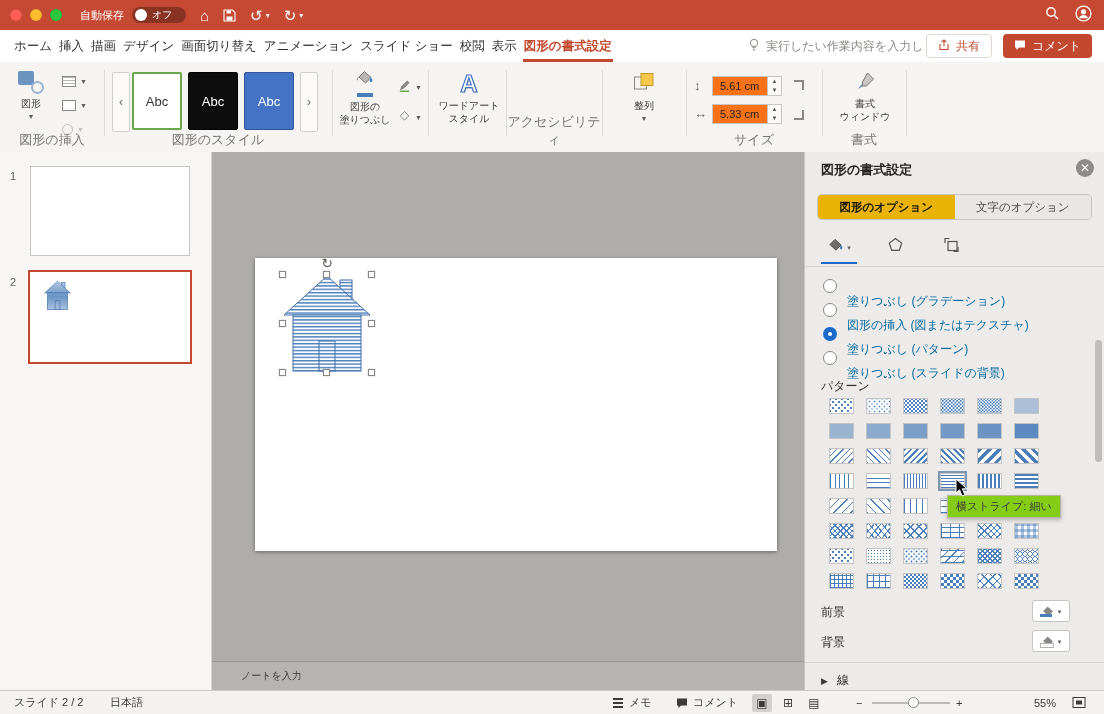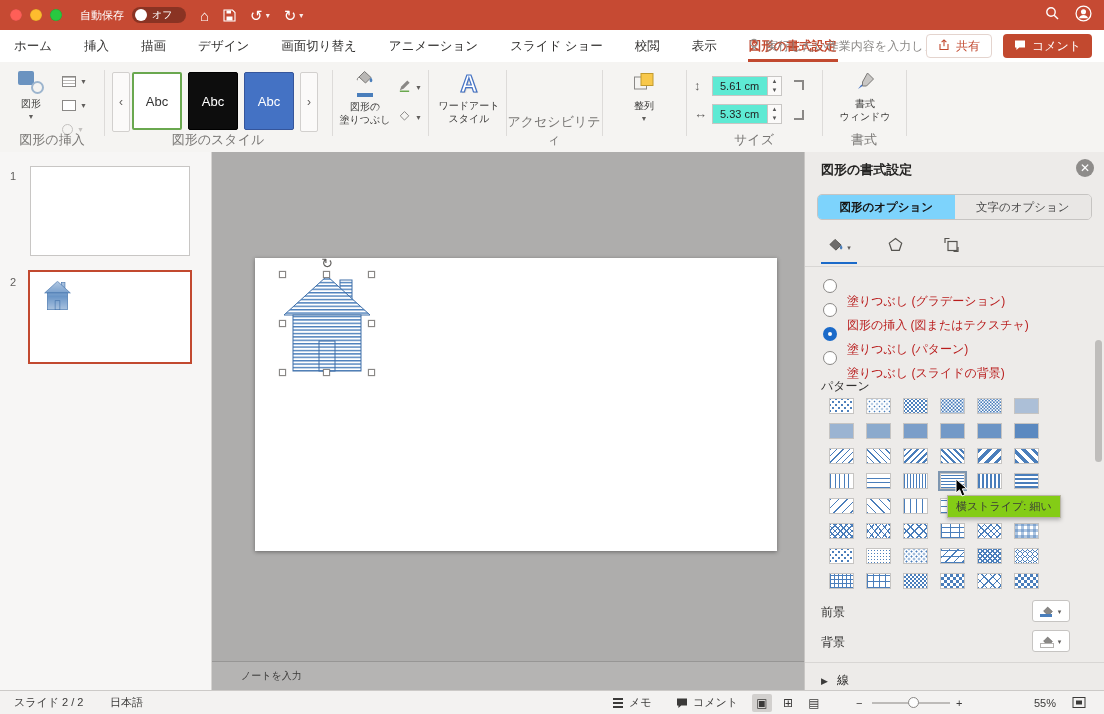--- a/index.html
+++ b/index.html
@@ -15,21 +15,21 @@
   .toggle{width:48px;height:16px;border-radius:9px;background:rgba(0,0,0,.30);display:flex;align-items:center;margin-left:8px;padding:0 3px;gap:5px;}
   .toggle .knob{width:12px;height:12px;border-radius:50%;background:#fff;}
   .toggle .state{font-size:10px;color:#fff;}
   .tbi{margin-left:14px;font-size:15px;line-height:1;display:flex;align-items:center;}
   .tbc{margin-left:3px;font-size:8px;opacity:.9;}
   #win-title{position:absolute;left:300px;right:300px;text-align:center;font-size:13px;pointer-events:none;}
   .tb-right{position:absolute;right:12px;top:0;height:30px;display:flex;gap:16px;align-items:center;}
 
   
   #menurow{position:absolute;top:30px;left:0;right:0;height:32px;background:#FFFFFF;border-bottom:1px solid #E1DFDD;}
-  #ribbon-tabs{position:absolute;left:14px;top:0;height:32px;display:flex;gap:32px;align-items:stretch;font-size:12.5px;color:#323130;}
+  #ribbon-tabs{position:absolute;left:14px;top:0;height:32px;display:flex;gap:7px;align-items:stretch;font-size:12.5px;color:#323130;}
   .rtab{position:relative;display:flex;align-items:center;white-space:nowrap;}
   .rtab.active{color:var(--accent-red,#C2492F);font-weight:bold;}
   .rtab.active::after{content:"";position:absolute;left:-1px;right:-1px;bottom:0;height:3px;background:var(--accent-red,#C2492F);}
   #tellme{position:absolute;left:748px;top:0;height:32px;display:flex;gap:6px;align-items:center;font-size:12px;color:#8A8886;}
   #share-btn{position:absolute;right:112px;top:4px;height:24px;display:flex;gap:6px;align-items:center;background:#fff;border:1px solid #E4D4CE;border-radius:4px;color:var(--accent-red,#C2492F);font-size:12px;padding:0 11px;font-family:inherit;}
   #comment-btn{position:absolute;right:12px;top:4px;height:24px;display:flex;gap:6px;align-items:center;background:var(--accent-red,#C2492F);border:none;border-radius:4px;color:#fff;font-size:12px;padding:0 11px;font-family:inherit;}
 
   
   #ribbon{position:absolute;top:62px;left:0;right:0;height:90px;background:#F5F4F2;border-bottom:1px solid #D2D0CE;}
   .rsep{position:absolute;top:8px;height:66px;width:1px;background:#DDDBD9;}
@@ -44,21 +44,21 @@
   .mb-box{width:14px;height:11px;border:1px solid #8A8886;background:#fff;box-sizing:border-box;}
   .mb-box.lines{background:repeating-linear-gradient(0deg,#fff 0,#fff 2px,#B9B7B5 2px,#B9B7B5 3px);}
   .mb-circle{width:11px;height:11px;border:1.5px solid #C3C1BF;border-radius:50%;box-sizing:border-box;}
   .gal-arrow{position:absolute;top:10px;width:16px;height:58px;background:#FBFAF9;border:1px solid #D2D0CE;display:flex;align-items:center;justify-content:center;color:#605E5C;border-radius:2px;font-size:12px;}
   .gal-tile{position:absolute;top:10px;width:50px;height:58px;display:flex;align-items:center;justify-content:center;font-size:13px;border-radius:2px;box-sizing:border-box;}
   .gal-tile.t1{border:2px solid #6AA84F;background:#fff;color:#333;}
   .gal-tile.t2{background:#0D0D0D;color:#fff;border:1px solid #000;}
   .gal-tile.t3{background:var(--style-tile-blue,#4472C4);color:#fff;border:1px solid #35559B;}
   .colorbar{width:16px;height:4px;margin-top:1px;}
   .size-glyph{position:absolute;font-size:13px;color:#605E5C;}
-  .size-input{position:absolute;width:56px;height:20px;border:1px solid #C8C6C4;background:#5eead4;font-size:11px;padding:0 7px;font-family:inherit;color:#222;box-sizing:border-box;}
+  .size-input{position:absolute;width:56px;height:20px;border:1px solid #C8C6C4;background:#f97316;font-size:11px;padding:0 7px;font-family:inherit;color:#222;box-sizing:border-box;}
   .stepper{position:absolute;width:14px;height:20px;border:1px solid #C8C6C4;border-left:none;background:#FBFAF9;display:flex;flex-direction:column;align-items:center;justify-content:center;font-size:6px;color:#555;line-height:1.5;box-sizing:border-box;}
   .corner{position:absolute;width:8px;height:8px;}
   .corner.top{border-top:2px solid #8A8886;border-right:2px solid #8A8886;}
   .corner.bot{border-bottom:2px solid #8A8886;border-right:2px solid #8A8886;}
   .wordA{font-size:24px;font-weight:bold;color:#fff;-webkit-text-stroke:1.2px #4472C4;text-shadow:1px 1px 1px #C8C6C4;line-height:1;}
 
   
   #slides-panel{position:absolute;left:0;top:152px;width:212px;height:538px;background:#F7F6F5;border-right:1px solid #D6D4D2;box-sizing:border-box;}
   .slide-num{position:absolute;font-size:11px;color:#605E5C;}
   .thumb{position:absolute;background:#fff;box-sizing:border-box;}
@@ -73,30 +73,30 @@
   #sel{position:absolute;left:28px;top:17px;width:88px;height:97px;}
   .handle{position:absolute;width:7px;height:7px;background:#fff;border:1px solid #8A8886;box-sizing:border-box;box-shadow:0 0 1px rgba(0,0,0,.4);}
   .rot{position:absolute;left:50%;top:-19px;transform:translateX(-50%);font-size:14px;color:#605E5C;line-height:1;}
 
   
   #fpane{position:absolute;right:0;top:152px;width:300px;height:538px;background:#EDEBE9;border-left:1px solid #C8C6C4;box-sizing:border-box;}
   #fpane-title{position:absolute;left:16px;top:9px;font-size:13px;font-weight:bold;color:#252423;}
   #fpane-close{position:absolute;right:10px;top:7px;width:18px;height:18px;border-radius:50%;background:#8E8C8A;color:#fff;font-size:12px;display:flex;align-items:center;justify-content:center;line-height:1;}
   .ptabs{position:absolute;top:42px;left:12px;right:12px;height:24px;display:flex;border:1px solid #C6C4C2;border-radius:5px;overflow:hidden;}
   .ptab{flex:1;display:flex;align-items:center;justify-content:center;font-size:11.5px;color:#4a4a4a;background:#E9E7E5;}
-  .ptab.active{background:#7dd3fc;color:#161514;font-weight:bold;text-align:center;}
+  .ptab.active{background:#eab308;color:#161514;font-weight:bold;text-align:center;}
   .pico{position:absolute;top:80px;width:36px;height:30px;display:flex;align-items:center;justify-content:center;gap:3px;}
   .pico.active{border-bottom:2.5px solid var(--radio-blue,#1B6AC9);}
   .pdiv{position:absolute;left:0;right:0;height:1px;background:#D8D6D4;}
   #fill-options{position:absolute;left:8px;top:122px;right:8px;}
   .fo-row{display:flex;align-items:center;height:24px;gap:10px;padding-left:10px;}
   .radio{width:14px;height:14px;border-radius:50%;border:1px solid #8A8886;background:#fff;box-sizing:border-box;flex:0 0 auto;position:relative;}
   .radio.on{border:none;background:var(--radio-blue,#1B6AC9);}
   .radio.on::after{content:"";position:absolute;left:5px;top:5px;width:4px;height:4px;background:#fff;border-radius:50%;}
-  .fo-label{font-size:12px;color:#b91c1c;white-space:nowrap;margin-top:30px;}
+  .fo-label{font-size:12px;color:#0369a1;white-space:nowrap;margin-top:30px;}
   #pattern-label{position:absolute;left:16px;top:226px;font-size:12px;color:#323130;}
   #pattern-grid{position:absolute;left:24px;top:246px;display:grid;grid-template-columns:repeat(6,25px);grid-auto-rows:16px;gap:9px 12px;}
   .swatch{border:1px solid #C6C4C2;box-sizing:border-box;background:#fff;}
   .swatch.sel{outline:2px solid #7E96B0;}
   .ptooltip{position:absolute;left:142px;top:343px;background:#84cc16;border:1px solid #B9B5A4;padding:3px 8px;font-size:11px;color:#3A3A38;white-space:nowrap;box-shadow:0 2px 4px rgba(0,0,0,.25);z-index:5;}
   #pcursor{position:absolute;left:150px;top:326px;z-index:6;}
   .cp-label{position:absolute;left:16px;font-size:12px;color:#323130;}
   .color-btn{position:absolute;right:34px;width:38px;height:22px;background:#fff;border:1px solid #C6C4C2;border-radius:3px;display:flex;align-items:center;justify-content:center;gap:3px;box-sizing:border-box;}
   .cb-bar{width:12px;height:3px;background:var(--pattern-blue,#4A7EBB);margin-top:9px;position:absolute;left:7px;}
   #line-row{position:absolute;left:16px;top:520px;display:flex;gap:9px;align-items:center;font-size:12px;color:#252423;}

